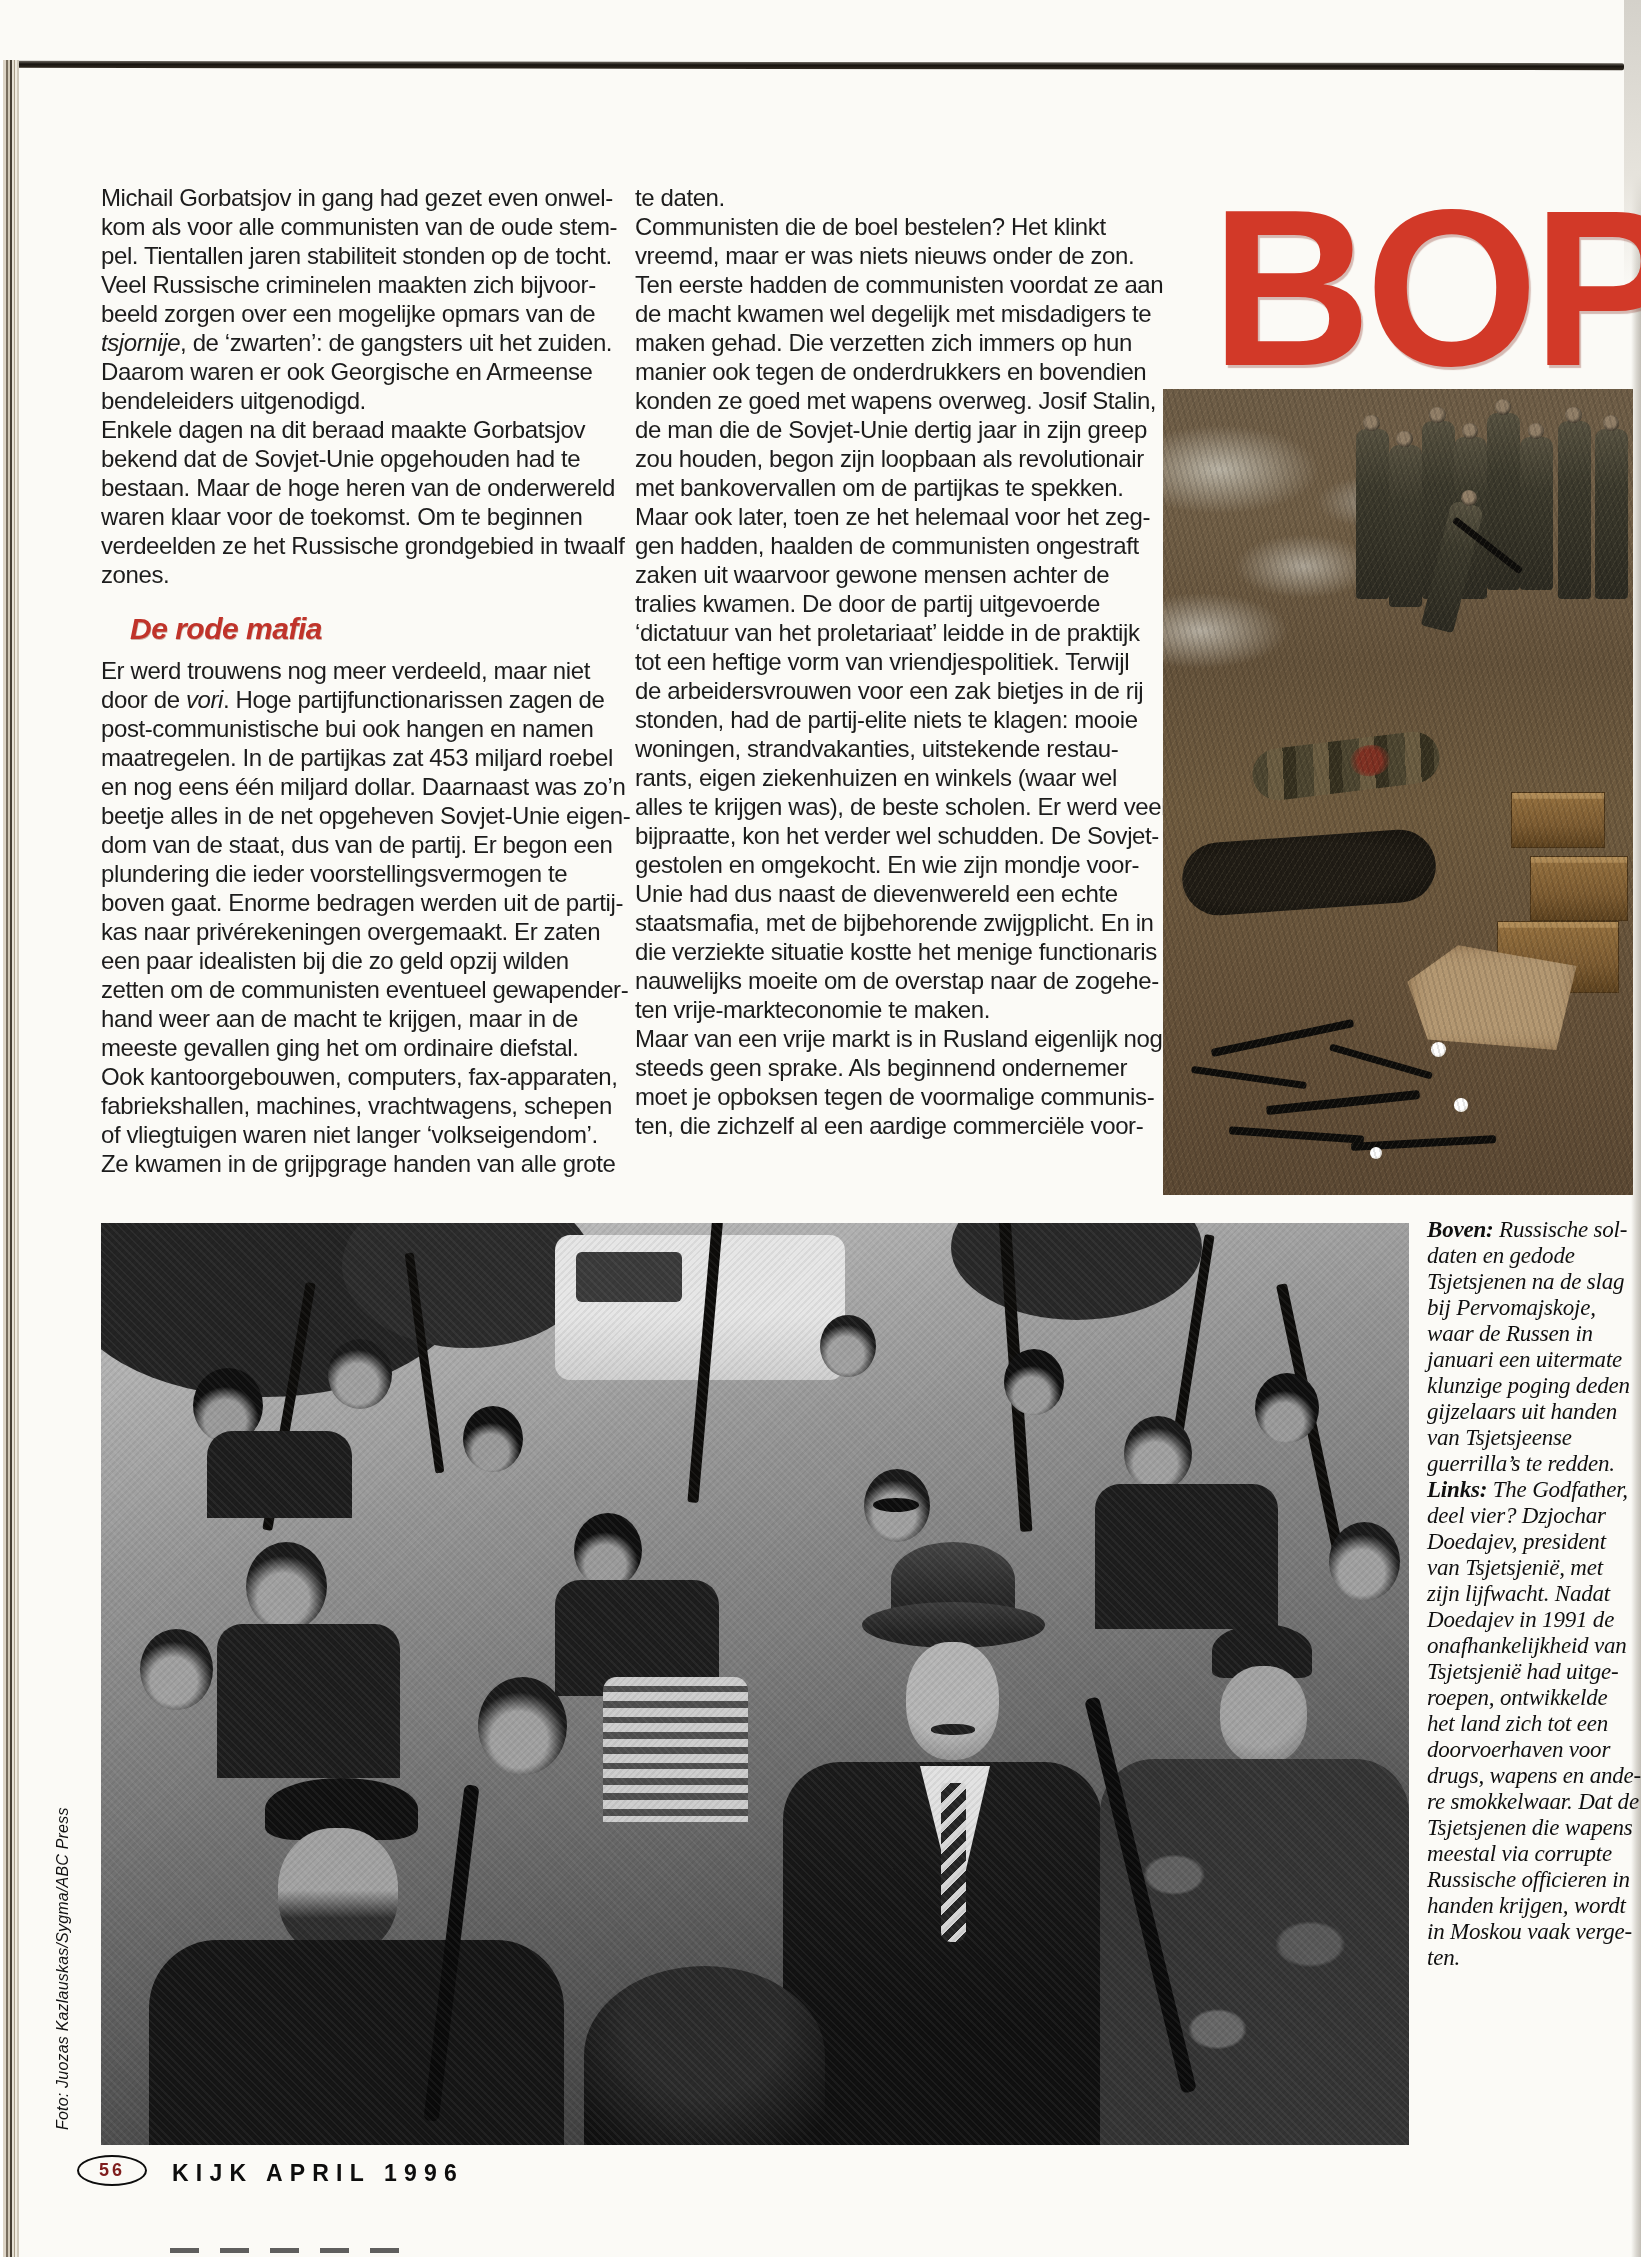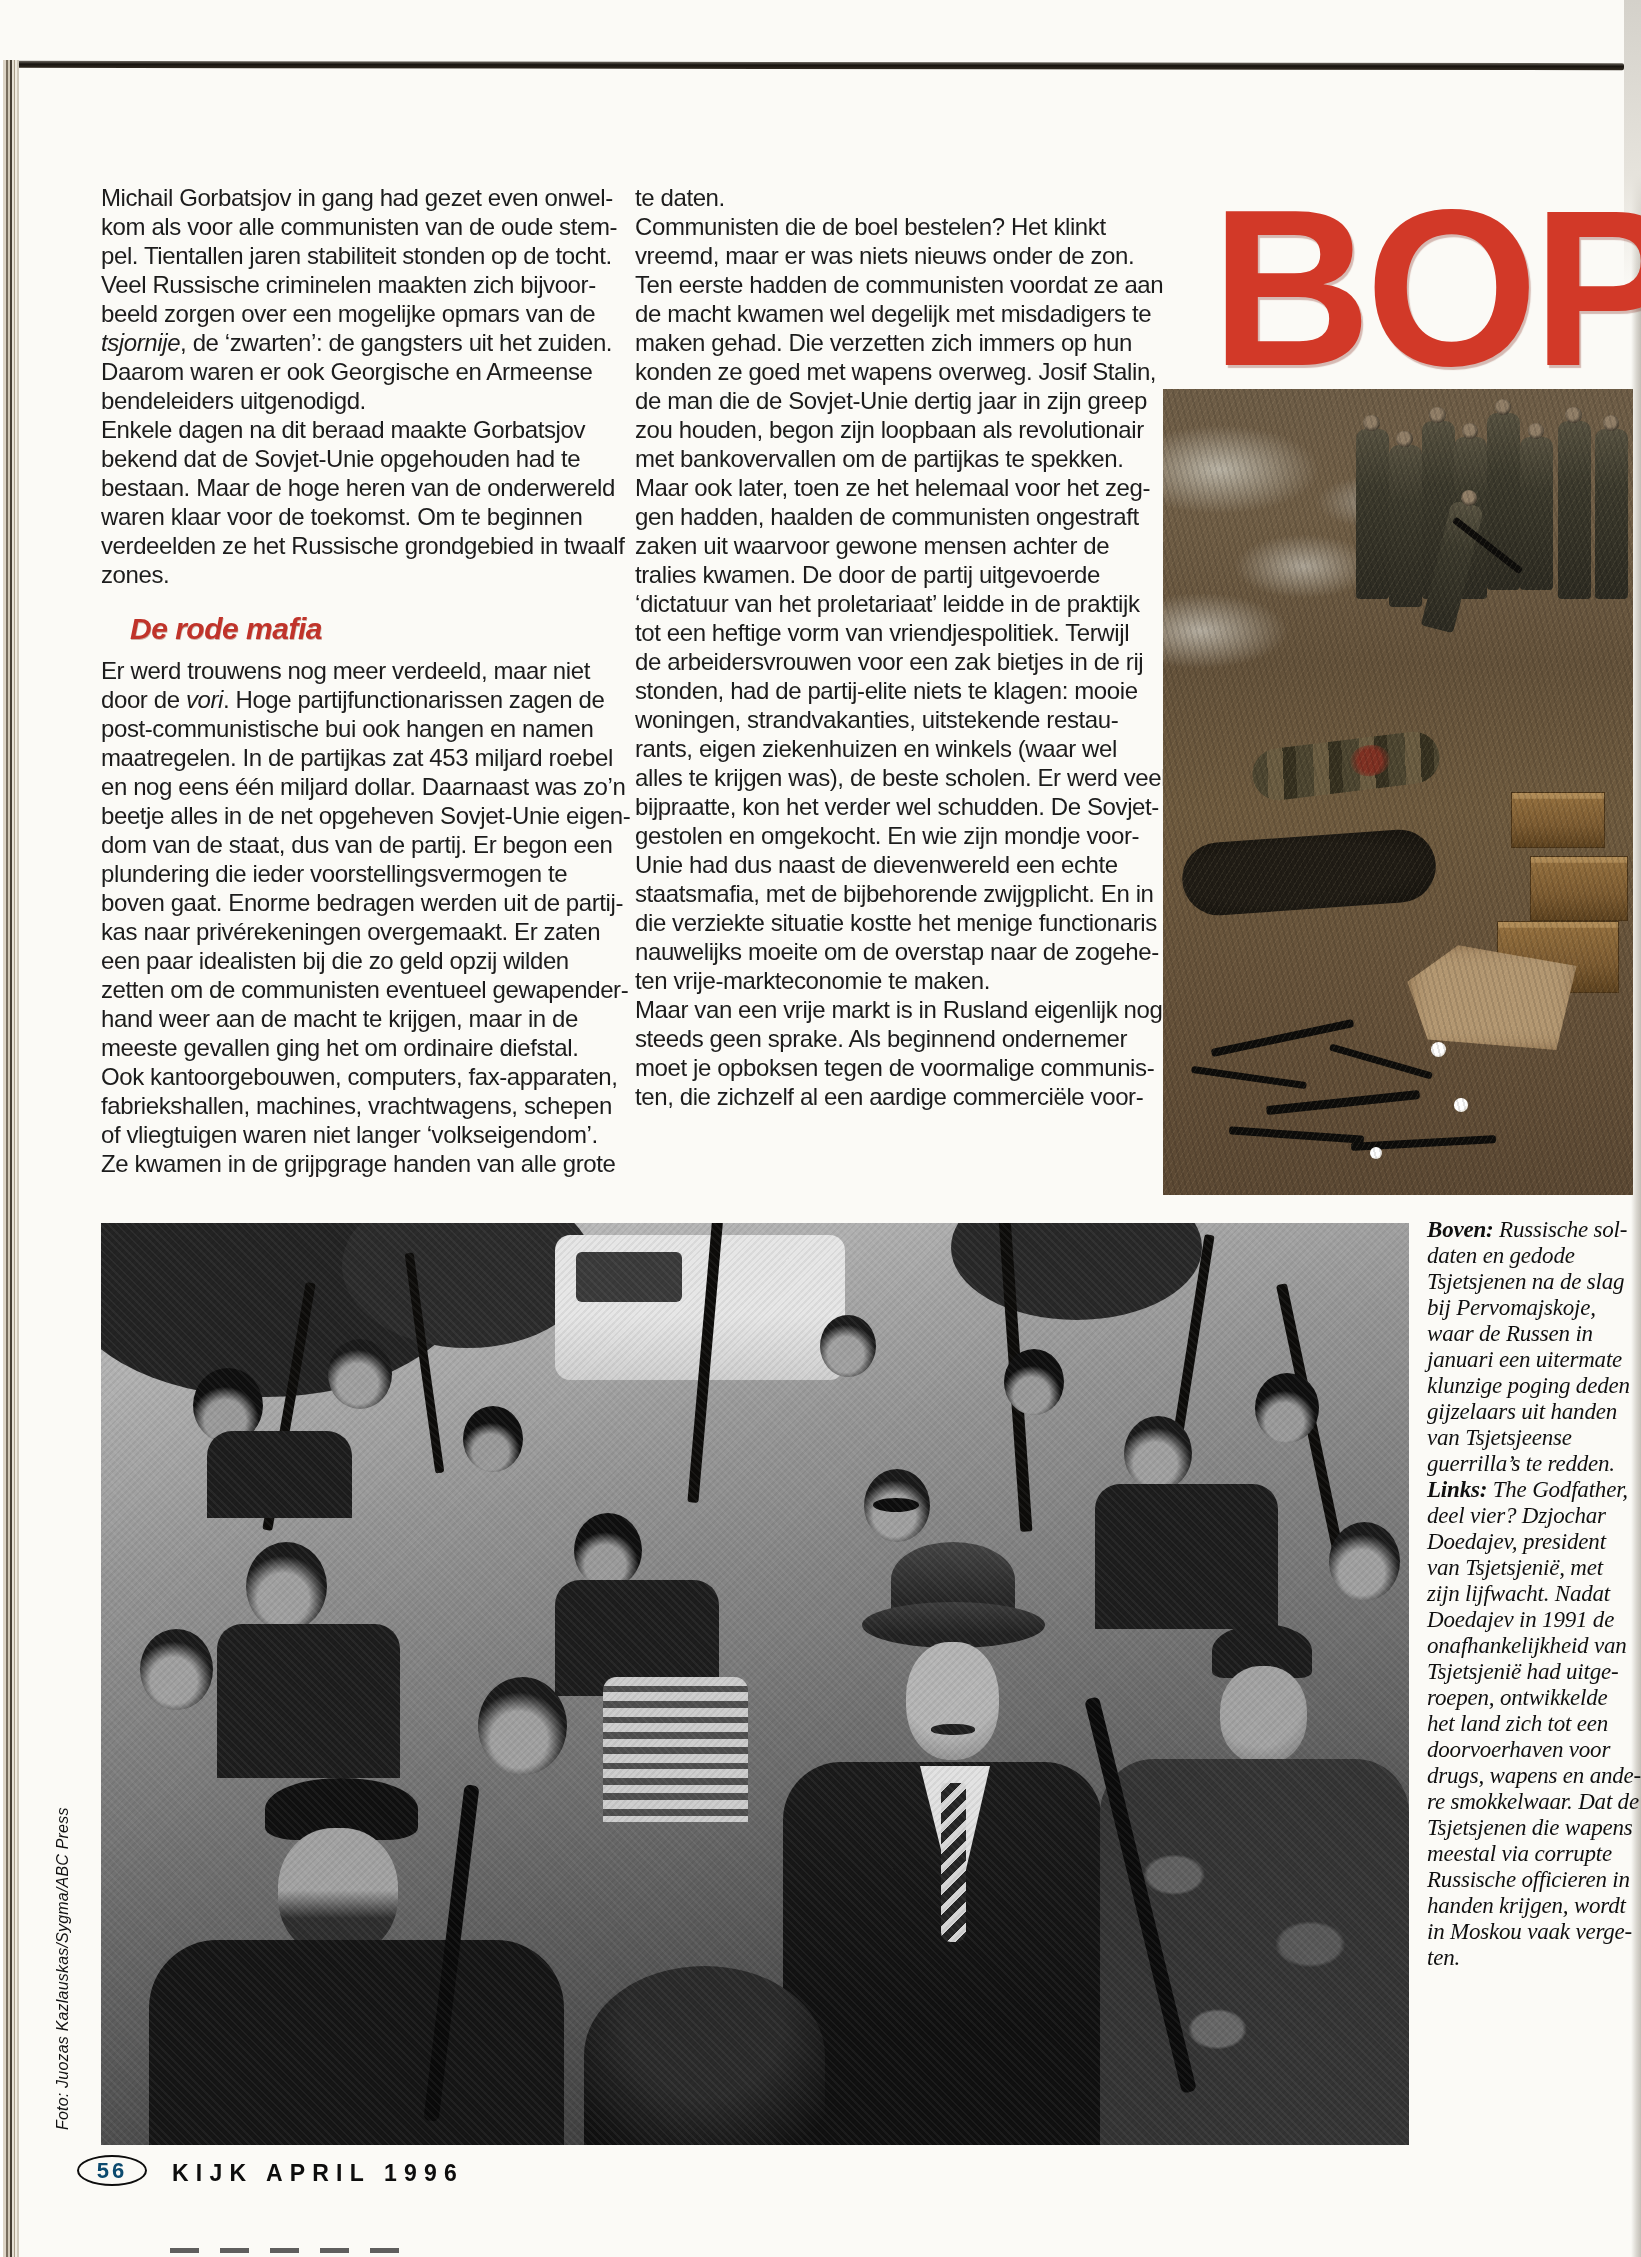--- a/index.html
+++ b/index.html
@@ -135,21 +135,21 @@
   .caption b{font-weight:bold;}
 
   
   .credit{position:absolute;left:54px;top:2130px;width:290px;
     transform:rotate(-90deg);transform-origin:0 0;
     font-size:16px;font-style:italic;color:#111;letter-spacing:0.2px;white-space:nowrap;}
 
   
   .badge{position:absolute;left:77px;top:2155px;width:70px;height:31px;border:2.9px solid #0d0d0d;
     border-radius:50%;display:flex;align-items:center;justify-content:center;
-    font-weight:bold;font-size:22px;letter-spacing:2.9px;color:#0c4a6e;}
+    font-weight:bold;font-size:18px;letter-spacing:2.9px;color:#7f1d1d;}
   .mag-title{position:absolute;left:172px;top:2160px;font-weight:bold;font-size:23px;
     letter-spacing:7.2px;color:#0d0d0d;white-space:nowrap;}
 </style>
 </head>
 <body data-name="magazine-page-scan">
 
 <div class="edge-top" data-name="page-top-edge"></div>
 <div class="edge-left" data-name="page-spine-edge"></div>
 <div class="edge-right" data-name="page-right-edge"></div>
 <div class="corner-curl" data-name="page-curl"></div>
@@ -197,20 +197,21 @@
     </div>
 </div>
 <div class="col" id="col2" data-name="article-column-2">
   <div data-name="column-2-paragraph">
       <div class="tl">te daten.</div>
       <div class="tl">Communisten die de boel bestelen? Het klinkt</div>
       <div class="tl">vreemd, maar er was niets nieuws onder de zon.</div>
       <div class="tl">Ten eerste hadden de communisten voordat ze aan</div>
       <div class="tl">de macht kwamen wel degelijk met misdadigers te</div>
       <div class="tl">maken gehad. Die verzetten zich immers op hun</div>
+      <div class="tl">manier ook tegen de onderdrukkers en bovendien</div>
       <div class="tl">konden ze goed met wapens overweg. Josif Stalin,</div>
       <div class="tl">de man die de Sovjet-Unie dertig jaar in zijn greep</div>
       <div class="tl">zou houden, begon zijn loopbaan als revolutionair</div>
       <div class="tl">met bankovervallen om de partijkas te spekken.</div>
       <div class="tl">Maar ook later, toen ze het helemaal voor het zeg-</div>
       <div class="tl">gen hadden, haalden de communisten ongestraft</div>
       <div class="tl">zaken uit waarvoor gewone mensen achter de</div>
       <div class="tl">tralies kwamen. De door de partij uitgevoerde</div>
       <div class="tl">‘dictatuur van het proletariaat’ leidde in de praktijk</div>
       <div class="tl">tot een heftige vorm van vriendjespolitiek. Terwijl</div>

